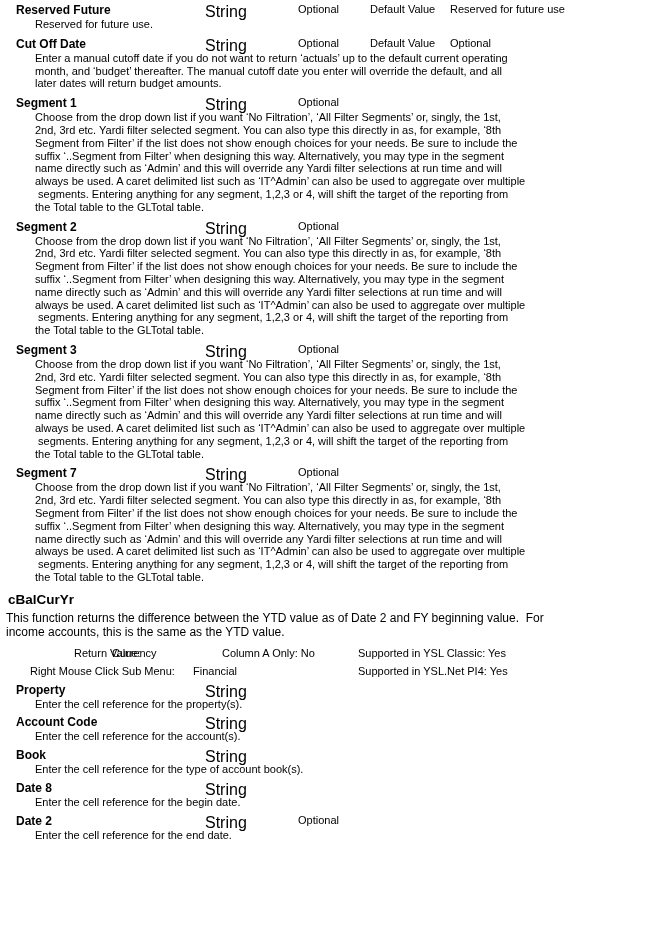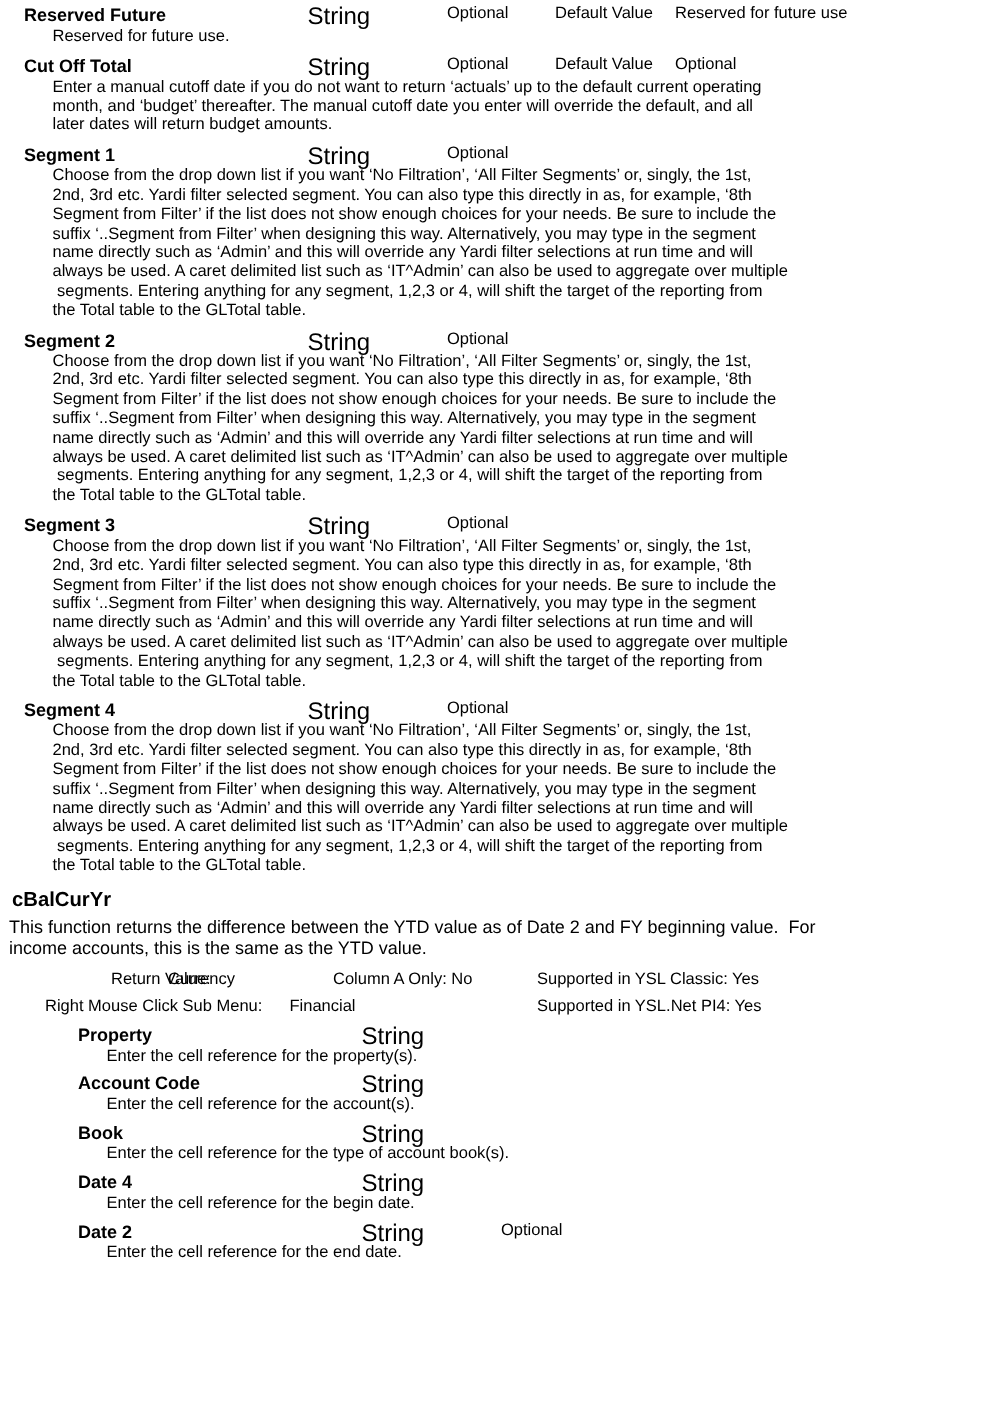--- a/index.html
+++ b/index.html
@@ -16,42 +16,42 @@
   .p-req{left:298px;font-size:11px;}
   .p-dlabel{left:370px;font-size:11px;}
   .p-dvalue{left:450px;font-size:11px;}
   .entry-desc{margin:1px 0 0 35px;font-size:11px;line-height:12.8px;white-space:pre-wrap;}
   .fn-title{margin:8px 0 3px 8px;font-size:13.5px;font-weight:bold;line-height:16px;}
   .fn-intro{margin:0 0 7px 6px;font-size:12px;line-height:14.5px;white-space:pre-wrap;}
   .meta-row{position:relative;height:13px;margin-bottom:5px;font-size:11px;}
   .meta-row span{position:absolute;top:0;white-space:nowrap;}
   .m-rv-l{left:30px;padding-left:44px;} .m-rv-v{left:112px;} .m-ca{left:222px;} .m-sup{left:358px;}
   .m-sm-l{left:30px;} .m-sm-v{left:193px;}
-  .fn-params{margin-top:3px;margin-left:36px;}
+  .fn-params{margin-top:3px;}
   .fn-params .entry{margin-bottom:5px;}
 </style>
 </head>
 <body>
 
 <div class="page">
 
   <div class="entry">
     <div class="entry-head">
       <span class="p-name">Reserved Future</span>
       <span class="p-type">String</span>
       <span class="p-req">Optional</span>
       <span class="p-dlabel">Default Value</span>
       <span class="p-dvalue">Reserved for future use</span>
     </div>
     <div class="entry-desc">Reserved for future use.</div>
   </div>
 
   <div class="entry">
     <div class="entry-head">
-      <span class="p-name">Cut Off Total</span>
+      <span class="p-name">Cut Off Date</span>
       <span class="p-type">String</span>
       <span class="p-req">Optional</span>
       <span class="p-dlabel">Default Value</span>
       <span class="p-dvalue">Optional</span>
     </div>
     <div class="entry-desc">Enter a manual cutoff date if you do not want to return ‘actuals’ up to the default current operating
 month, and ‘budget’ thereafter. The manual cutoff date you enter will override the default, and all
 later dates will return budget amounts.</div>
   </div>
 
@@ -98,21 +98,21 @@
 Segment from Filter’ if the list does not show enough choices for your needs. Be sure to include the
 suffix ‘..Segment from Filter’ when designing this way. Alternatively, you may type in the segment
 name directly such as ‘Admin’ and this will override any Yardi filter selections at run time and will
 always be used. A caret delimited list such as ‘IT^Admin’ can also be used to aggregate over multiple
  segments. Entering anything for any segment, 1,2,3 or 4, will shift the target of the reporting from
 the Total table to the GLTotal table.</div>
   </div>
 
   <div class="entry">
     <div class="entry-head">
-      <span class="p-name">Segment 4</span>
+      <span class="p-name">Segment 7</span>
       <span class="p-type">String</span>
       <span class="p-req">Optional</span>
     </div>
     <div class="entry-desc">Choose from the drop down list if you want ‘No Filtration’, ‘All Filter Segments’ or, singly, the 1st,
 2nd, 3rd etc. Yardi filter selected segment. You can also type this directly in as, for example, ‘8th
 Segment from Filter’ if the list does not show enough choices for your needs. Be sure to include the
 suffix ‘..Segment from Filter’ when designing this way. Alternatively, you may type in the segment
 name directly such as ‘Admin’ and this will override any Yardi filter selections at run time and will
 always be used. A caret delimited list such as ‘IT^Admin’ can also be used to aggregate over multiple
  segments. Entering anything for any segment, 1,2,3 or 4, will shift the target of the reporting from
@@ -156,21 +156,21 @@
     <div class="entry">
       <div class="entry-head">
         <span class="p-name">Book</span>
         <span class="p-type">String</span>
       </div>
       <div class="entry-desc">Enter the cell reference for the type of account book(s).</div>
     </div>
 
     <div class="entry">
       <div class="entry-head">
-        <span class="p-name">Date 4</span>
+        <span class="p-name">Date 8</span>
         <span class="p-type">String</span>
       </div>
       <div class="entry-desc">Enter the cell reference for the begin date.</div>
     </div>
 
     <div class="entry">
       <div class="entry-head">
         <span class="p-name">Date 2</span>
         <span class="p-type">String</span>
         <span class="p-req">Optional</span>

